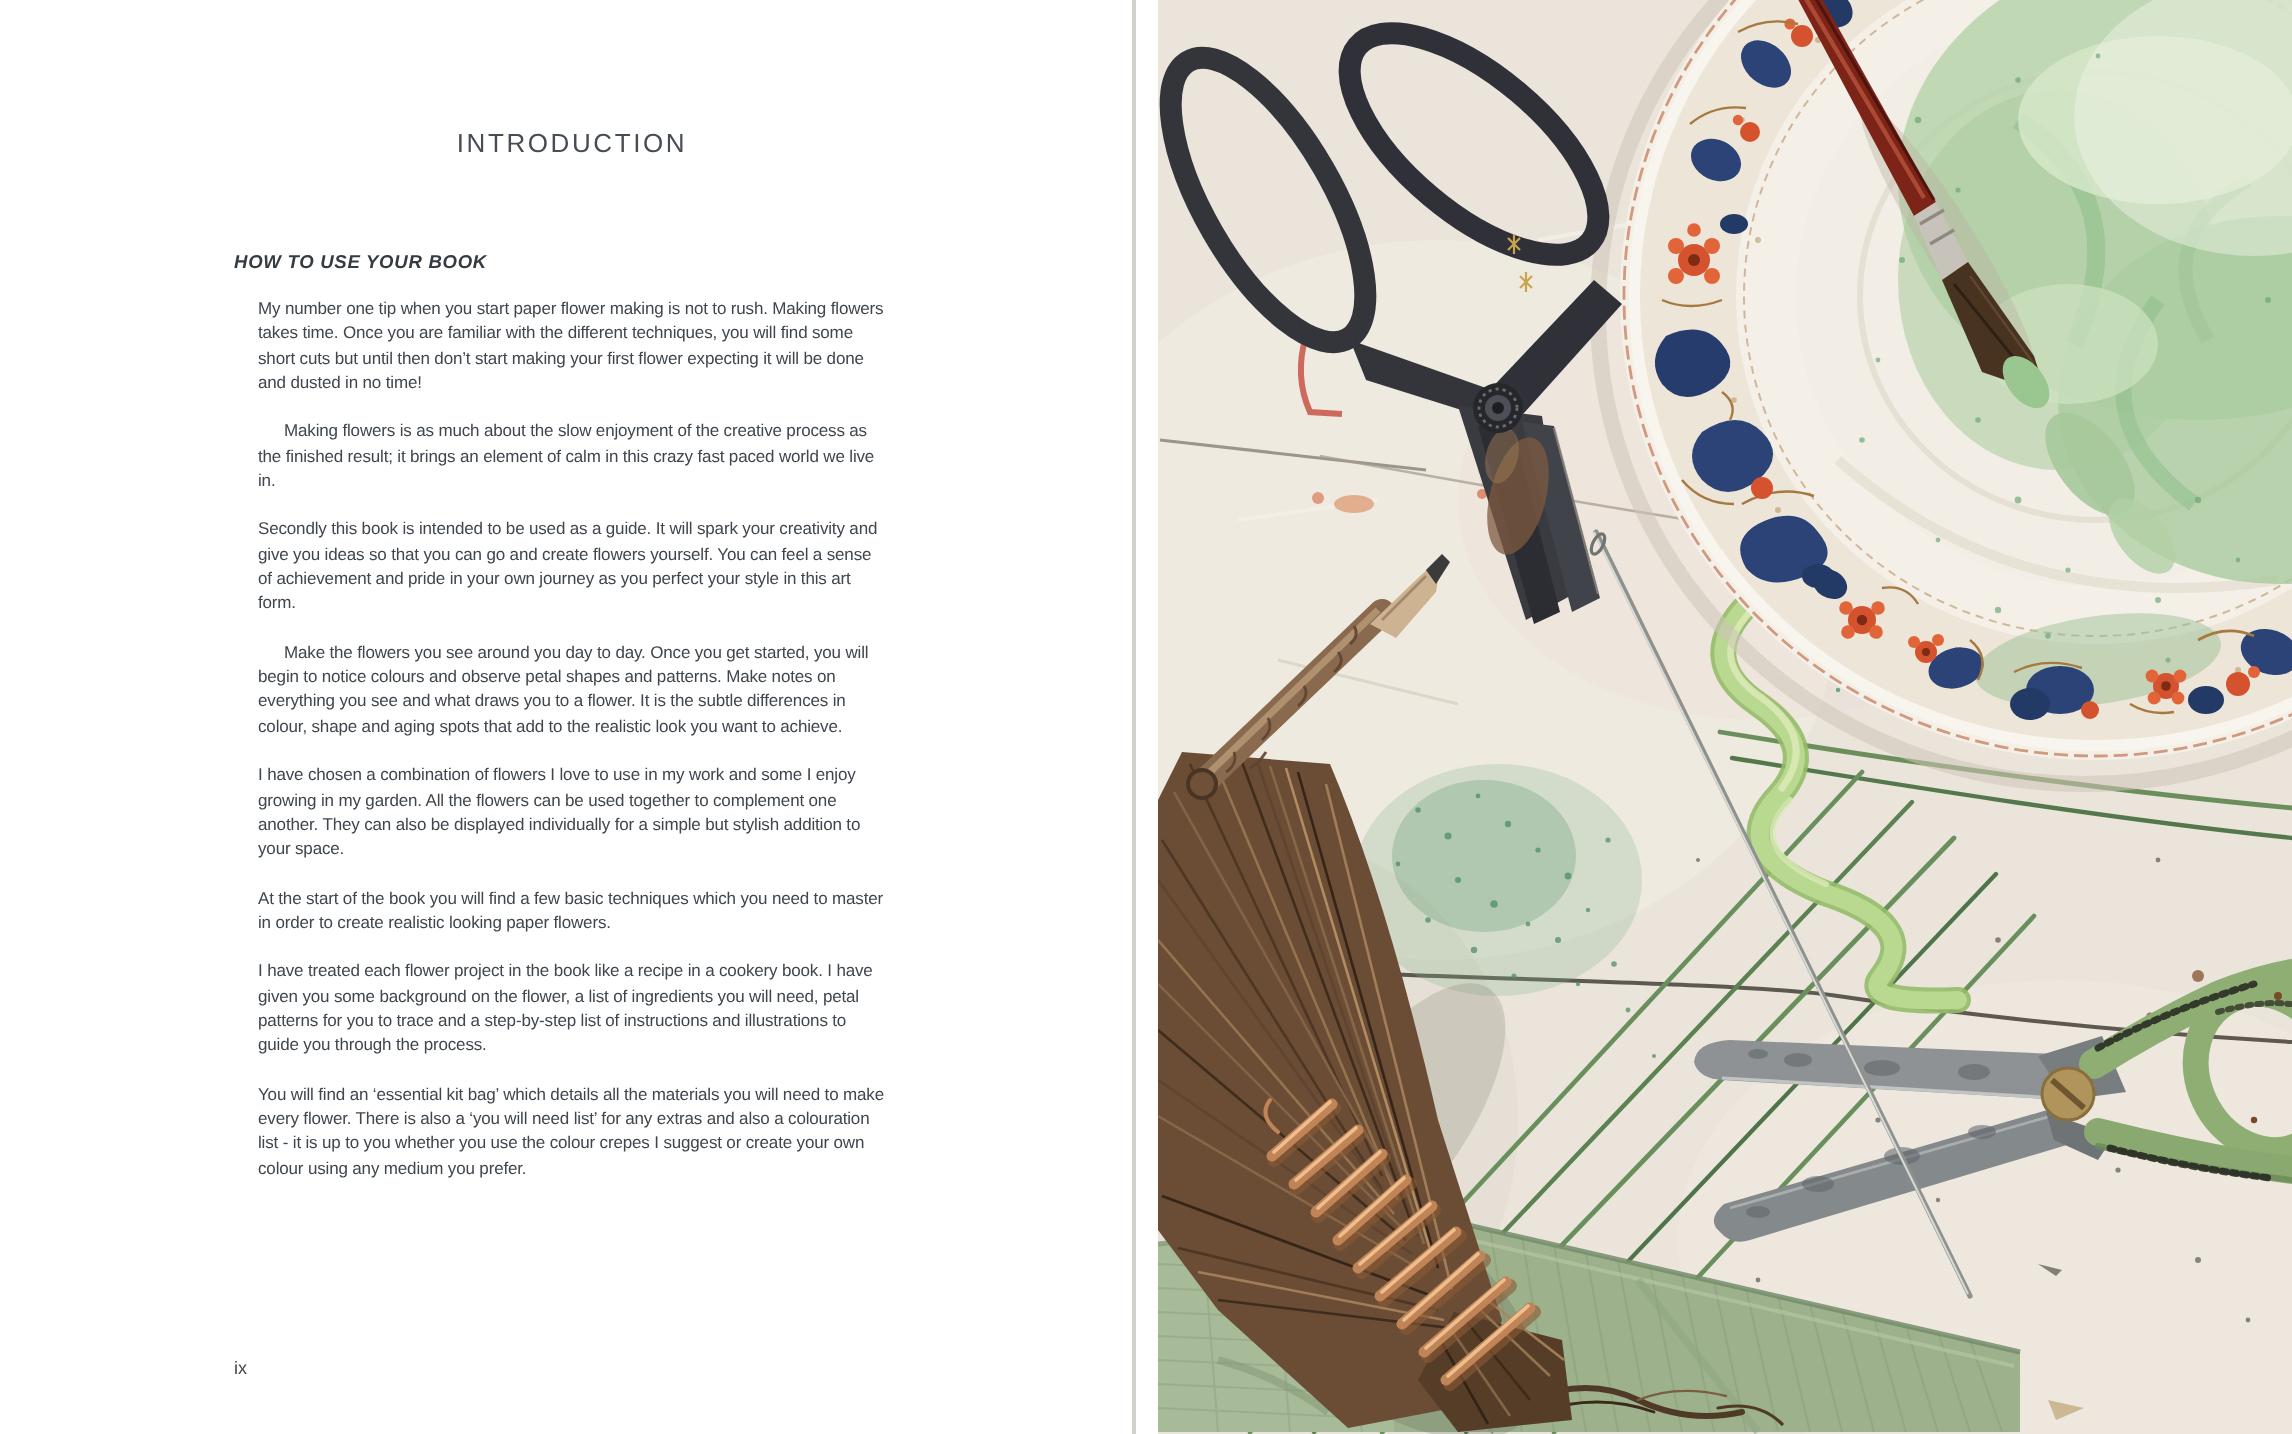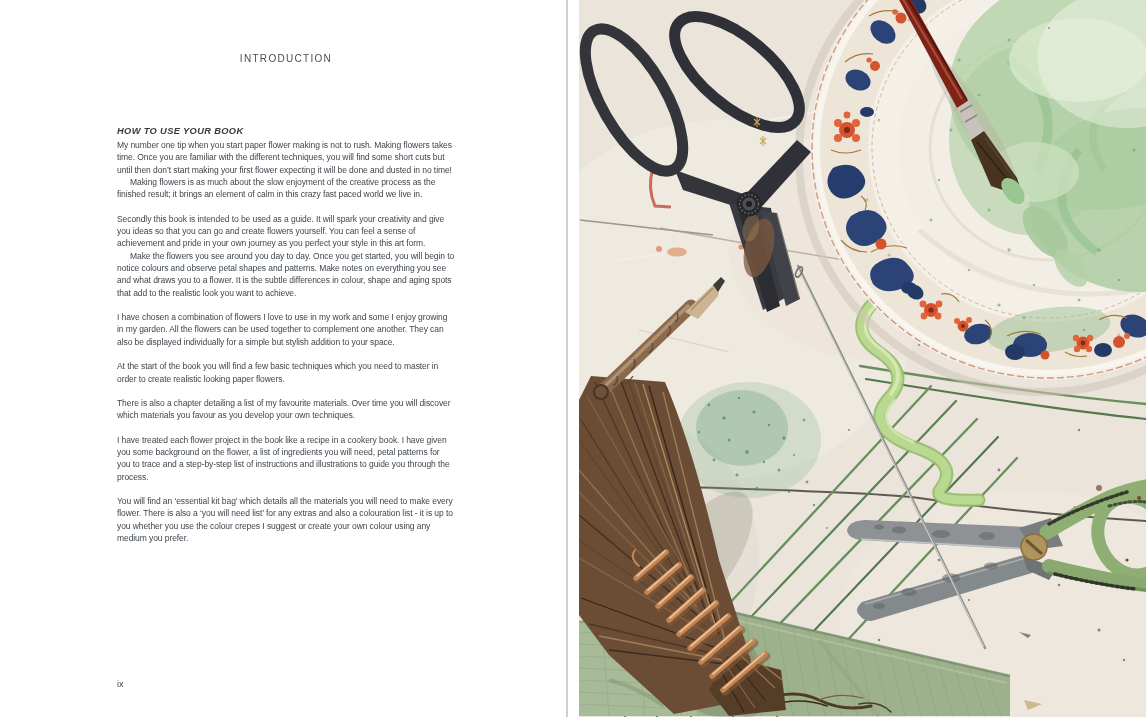--- a/index.html
+++ b/index.html
@@ -1,23 +1,23 @@
 <!DOCTYPE html>
 <html><head>
 <meta charset="utf-8">
 <style>
   html,body{margin:0;padding:0;background:#ffffff;}
   #spread{position:relative;width:1146px;height:717px;background:#ffffff;overflow:hidden;
           font-family:"Liberation Sans","DejaVu Sans",sans-serif;}
   
-  .running-head{position:absolute;left:117px;top:53px;width:338px;text-align:center;
-    font-size:10px;letter-spacing:1.3px;color:#474d54;font-weight:500;}
+  .running-head{position:absolute;left:117px;top:64px;width:338px;text-align:center;
+    font-size:13px;letter-spacing:1.3px;color:#474d54;font-weight:500;}
   .text-block{position:absolute;left:117px;top:126px;width:338px;color:#3f464d;}
   .text-block h1{font-size:9.3px;font-weight:700;letter-spacing:.35px;color:#343b42;margin:0 0 3px 0;font-style:italic;}
-  .text-block p{margin:0;font-size:8.5px;line-height:12.35px;letter-spacing:-.08px;}
+  .text-block p{margin:12px;font-size:8.5px;line-height:12.35px;letter-spacing:-.08px;}
   .text-block p.gap{margin-top:12px;}
   .text-block p.indent{text-indent:13px;}
   .folio{position:absolute;left:117px;top:679px;width:338px;
     font-size:9px;color:#3e454c;}
   
   .gutter{position:absolute;left:566px;top:0;width:2px;height:717px;background:#d2d0cc;}
   
   .photo-wrap{position:absolute;left:579px;top:0;width:567px;height:717px;overflow:hidden;}
 </style>
 </head>
@@ -29,21 +29,20 @@
     <div class="running-head">INTRODUCTION</div>
 
     <div class="text-block">
       <h1>HOW TO USE YOUR BOOK</h1>
       <p>My number one tip when you start paper flower making is not to rush. Making flowers takes time. Once you are familiar with the different techniques, you will find some short cuts but until then don’t start making your first flower expecting it will be done and dusted in no time!</p>
       <p class="indent">Making flowers is as much about the slow enjoyment of the creative process as the finished result; it brings an element of calm in this crazy fast paced world we live in.</p>
       <p class="gap">Secondly this book is intended to be used as a guide. It will spark your creativity and give you ideas so that you can go and create flowers yourself. You can feel a sense of achievement and pride in your own journey as you perfect your style in this art form.</p>
       <p class="indent">Make the flowers you see around you day to day. Once you get started, you will begin to notice colours and observe petal shapes and patterns. Make notes on everything you see and what draws you to a flower. It is the subtle differences in colour, shape and aging spots that add to the realistic look you want to achieve.</p>
       <p class="gap">I have chosen a combination of flowers I love to use in my work and some I enjoy growing in my garden. All the flowers can be used together to complement one another. They can also be displayed individually for a simple but stylish addition to your space.</p>
       <p class="gap">At the start of the book you will find a few basic techniques which you need to master in order to create realistic looking paper flowers.</p>
-      <p class="gap">There is also a chapter detailing a list of my favourite materials. Over time you will discover which materials you favour as you develop your own techniques.</p>
       <p class="gap">I have treated each flower project in the book like a recipe in a cookery book. I have given you some background on the flower, a list of ingredients you will need, petal patterns for you to trace and a step-by-step list of instructions and illustrations to guide you through the process.</p>
       <p class="gap">You will find an ‘essential kit bag’ which details all the materials you will need to make every flower. There is also a ‘you will need list’ for any extras and also a colouration list - it is up to you whether you use the colour crepes I suggest or create your own colour using any medium you prefer.</p>
     </div>
 
     <div class="folio">ix</div>
   </div>
 
   <div class="gutter"></div>
 
   <div class="photo-wrap">

